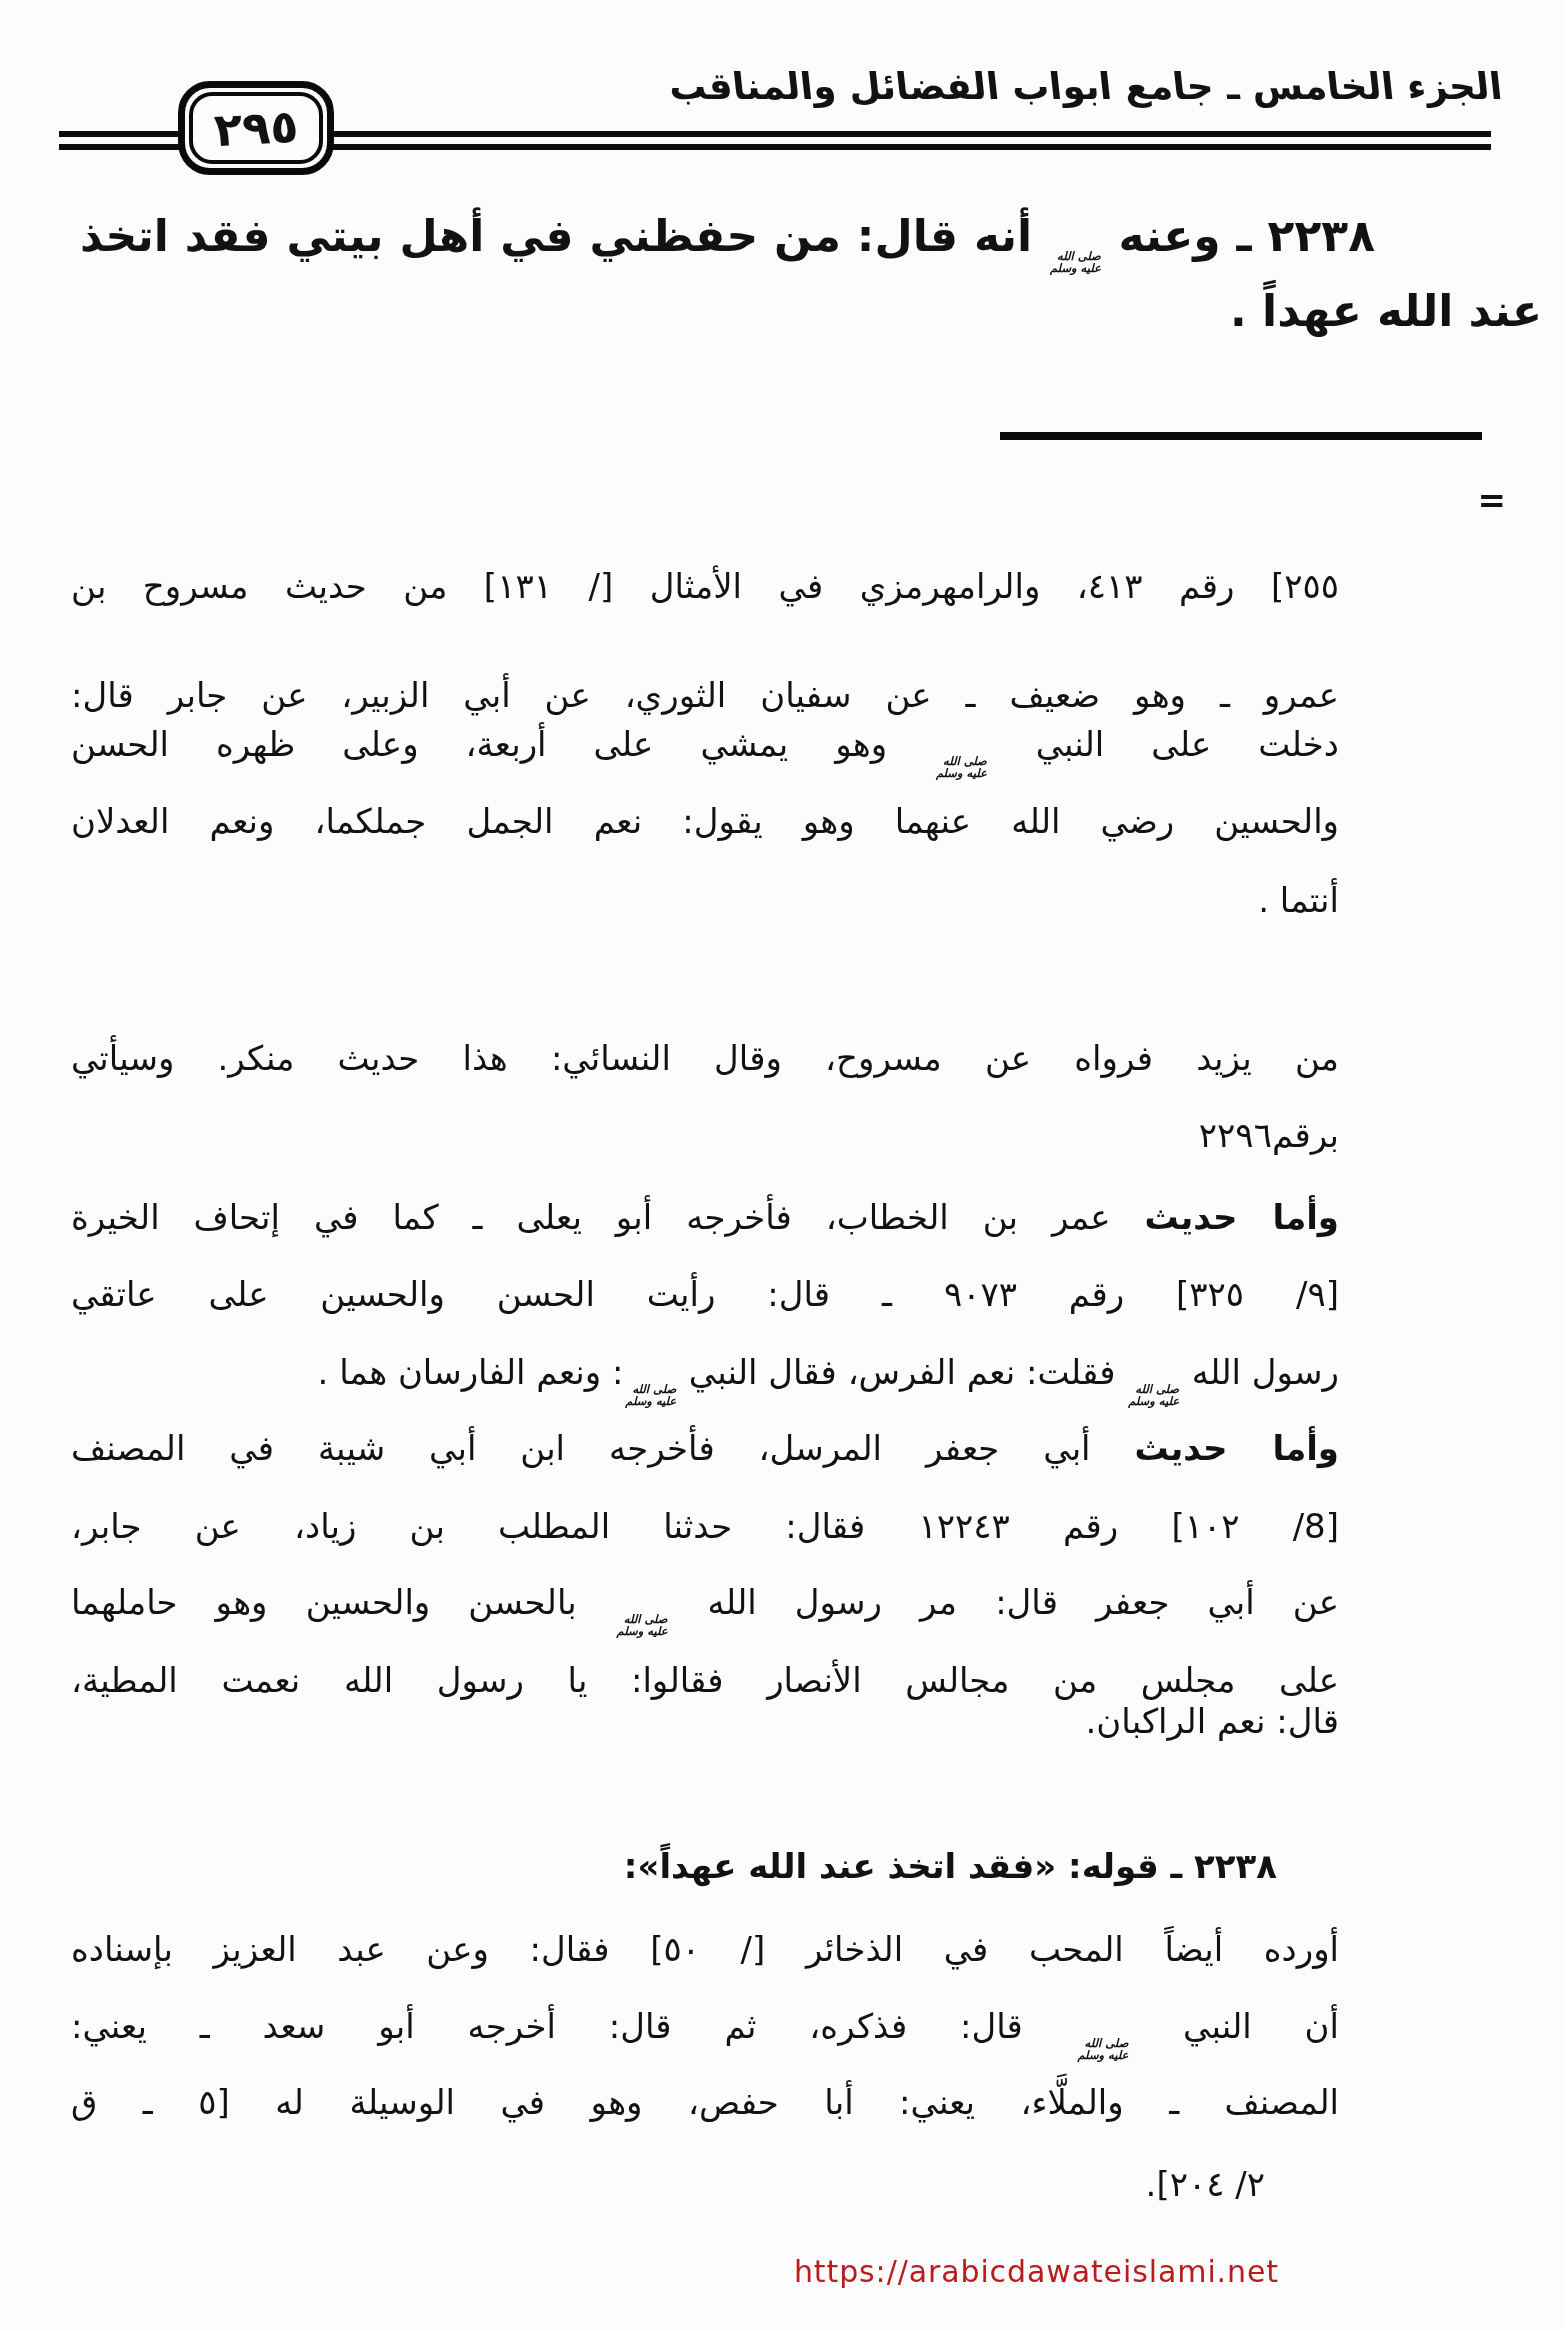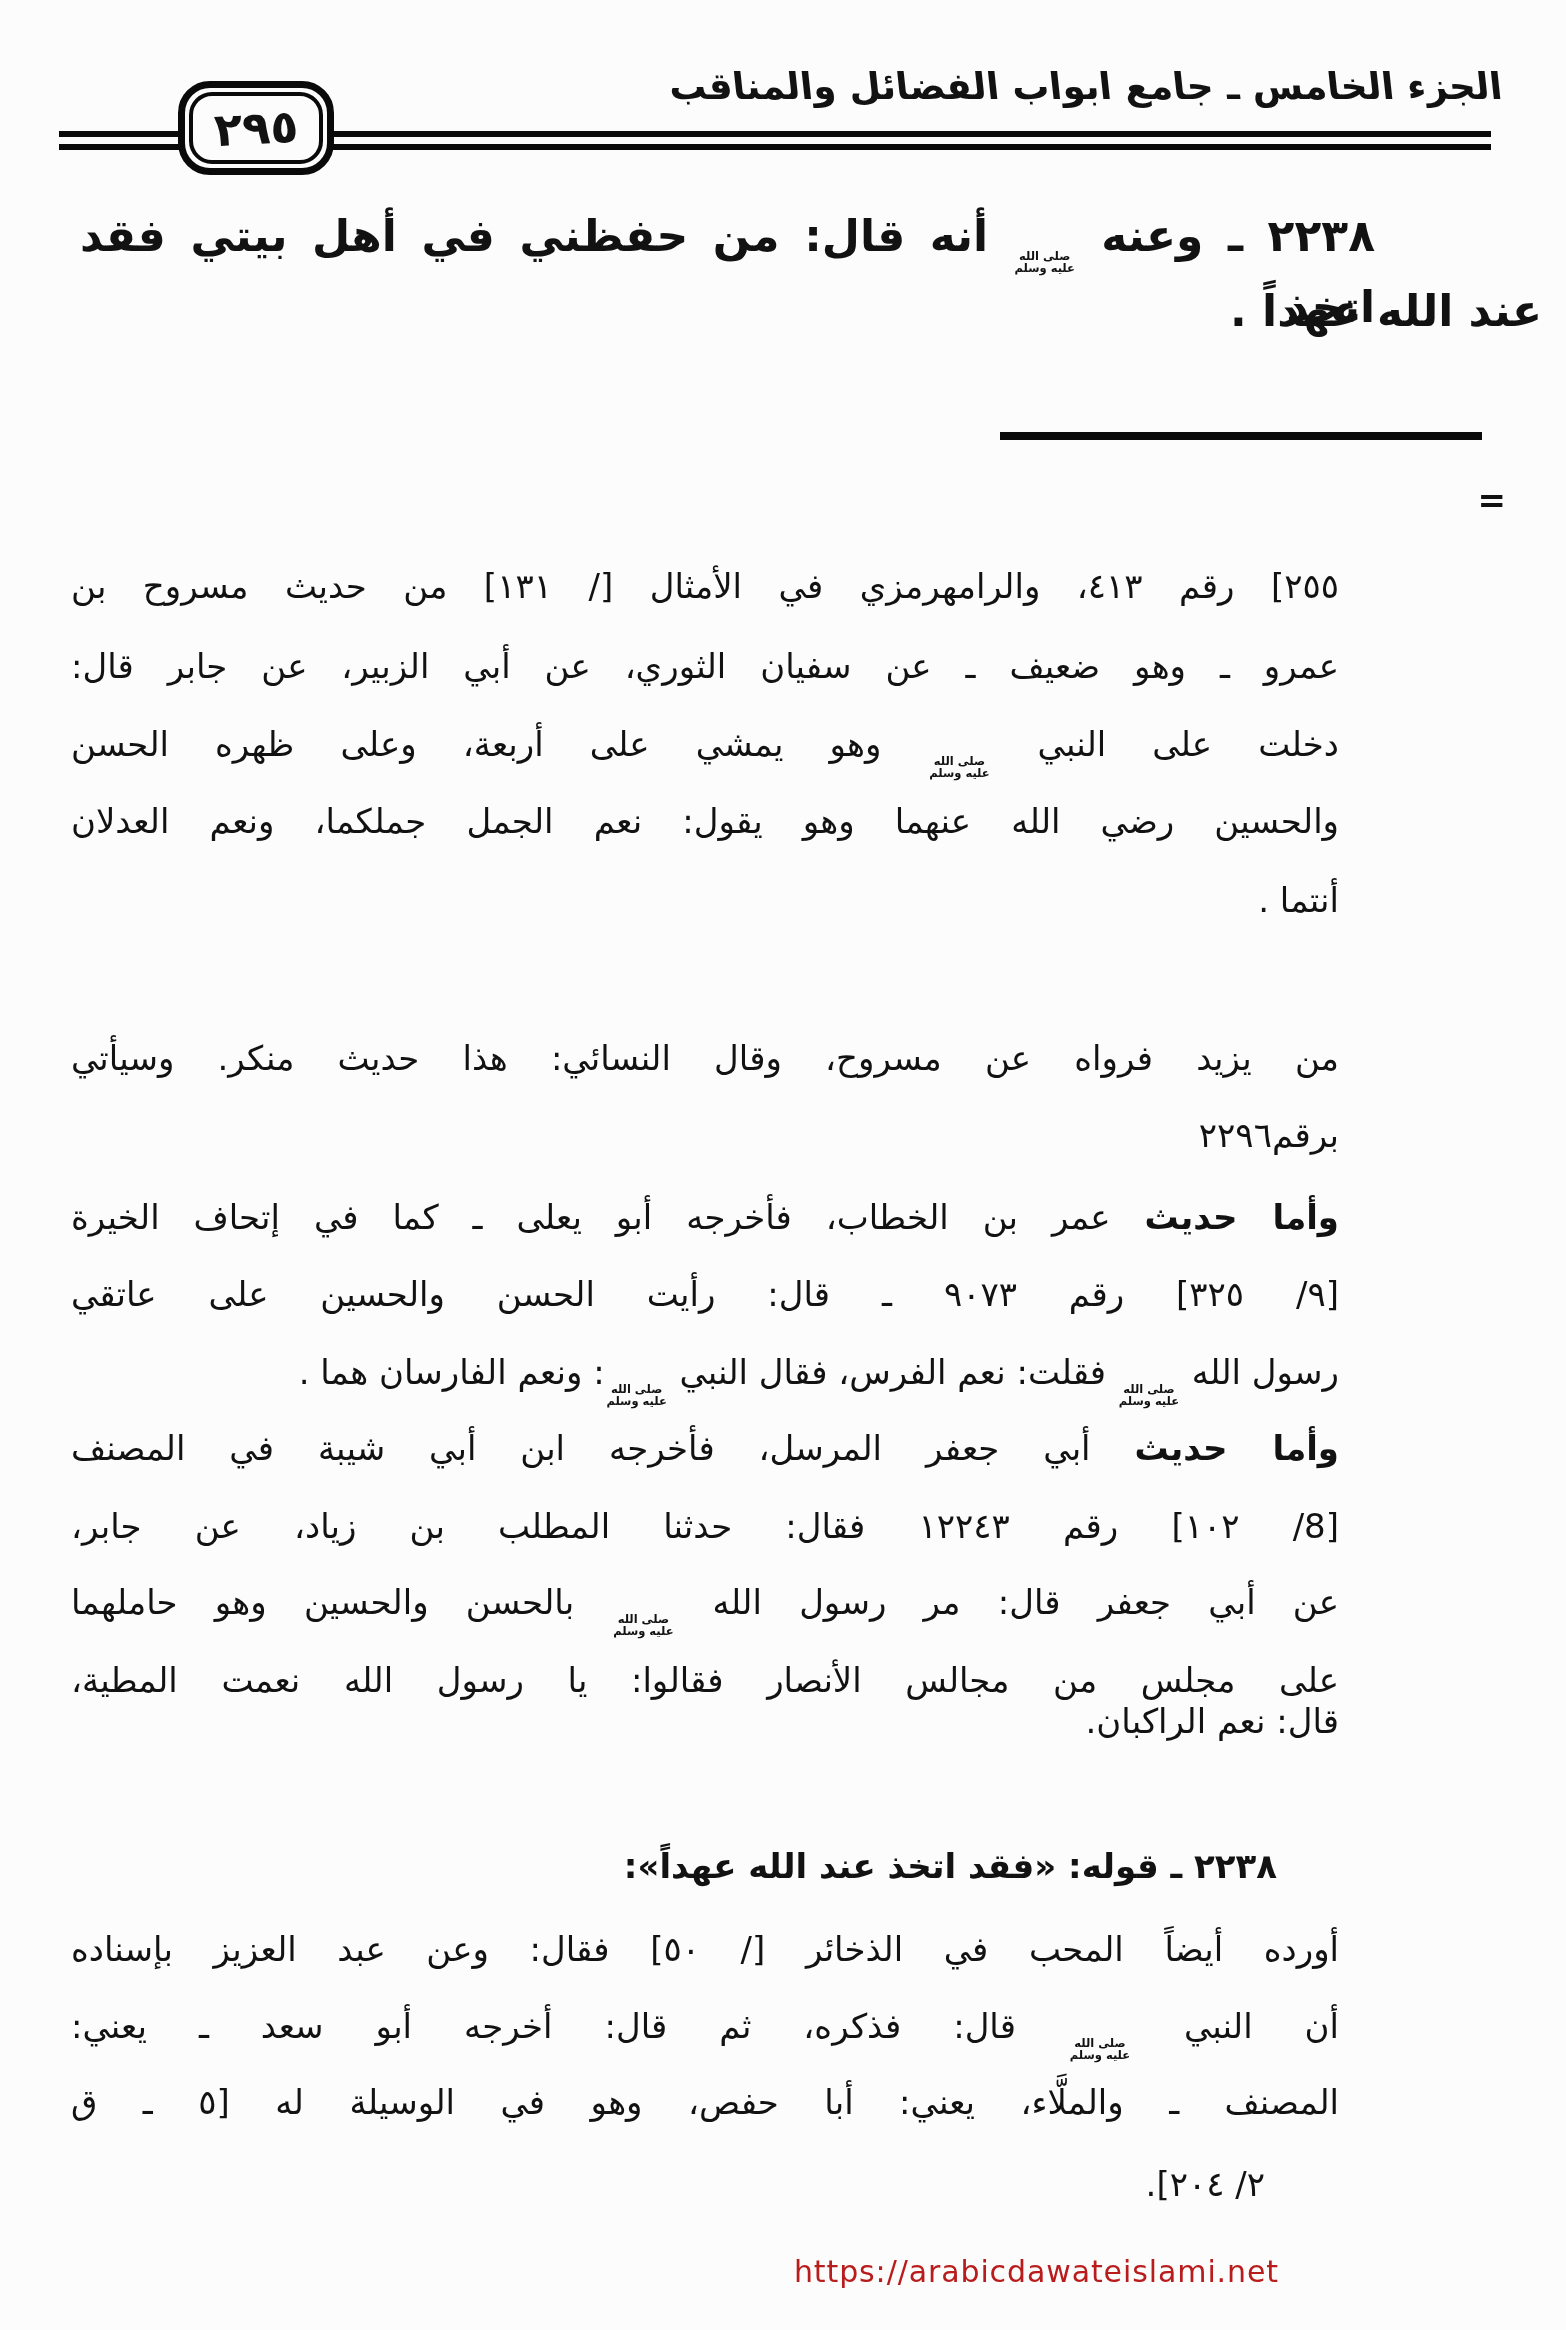--- a/index.html
+++ b/index.html
@@ -47,23 +47,23 @@
   .fl{
     position:absolute;left:71px;right:227px;
     font-size:34px;line-height:1.5;
     text-align:justify;text-align-last:justify;direction:rtl;
   }
   .fl.end{text-align:right;text-align-last:right;}
   .lead{font-weight:bold;}
   .fl.bold{font-weight:bold;}
   
   .saw{
-    display:inline-flex;flex-direction:column;align-items:center;
+    display:inline-flex;flex-direction:column;align-items:flex-start;
     font-size:11.5px;line-height:1.1;font-weight:bold;
-    vertical-align:-8.8px;margin:0 1.8px;
+    vertical-align:-8.8px;margin:0 1.8px;font-style:italic;
   }
   .saw span{white-space:nowrap;}
   .watermark{
     position:absolute;top:2254px;right:287px;
     font-size:30px;color:#b91c1c;direction:ltr;
     font-family:"DejaVu Sans",sans-serif;letter-spacing:0.9px;
   }
 </style>
 </head>
 <body>
@@ -86,21 +86,21 @@
         <span>صلى الله</span>
         <span>عليه وسلم</span>
       </span><span> أنه قال: من حفظني في أهل بيتي فقد اتخذ</span>
   </div>
   <div class="matn l2">عند الله عهداً .</div>
 
   <div class="fsep"></div>
   <div class="eqmark">=</div>
 
   <div class="fl" style="top:561px">٢٥٥] رقم ٤١٣، والرامهرمزي في الأمثال [/ ١٣١] من حديث مسروح بن</div>
-  <div class="fl" style="top:641px">عمرو ـ وهو ضعيف ـ عن سفيان الثوري، عن أبي الزبير، عن جابر قال:</div>
+  <div class="fl" style="top:670px">عمرو ـ وهو ضعيف ـ عن سفيان الثوري، عن أبي الزبير، عن جابر قال:</div>
   <div class="fl" style="top:719px">
     <span>دخلت على النبي </span><span class="saw">
         <span>صلى الله</span>
         <span>عليه وسلم</span>
       </span><span> وهو يمشي على أربعة، وعلى ظهره الحسن</span>
   </div>
   <div class="fl" style="top:796px">والحسين رضي الله عنهما وهو يقول: نعم الجمل جملكما، ونعم العدلان</div>
   <div class="fl end" style="top:875px">أنتما .</div>
 
   <div class="fl" style="top:1033px">من يزيد فرواه عن مسروح، وقال النسائي: هذا حديث منكر. وسيأتي</div>

